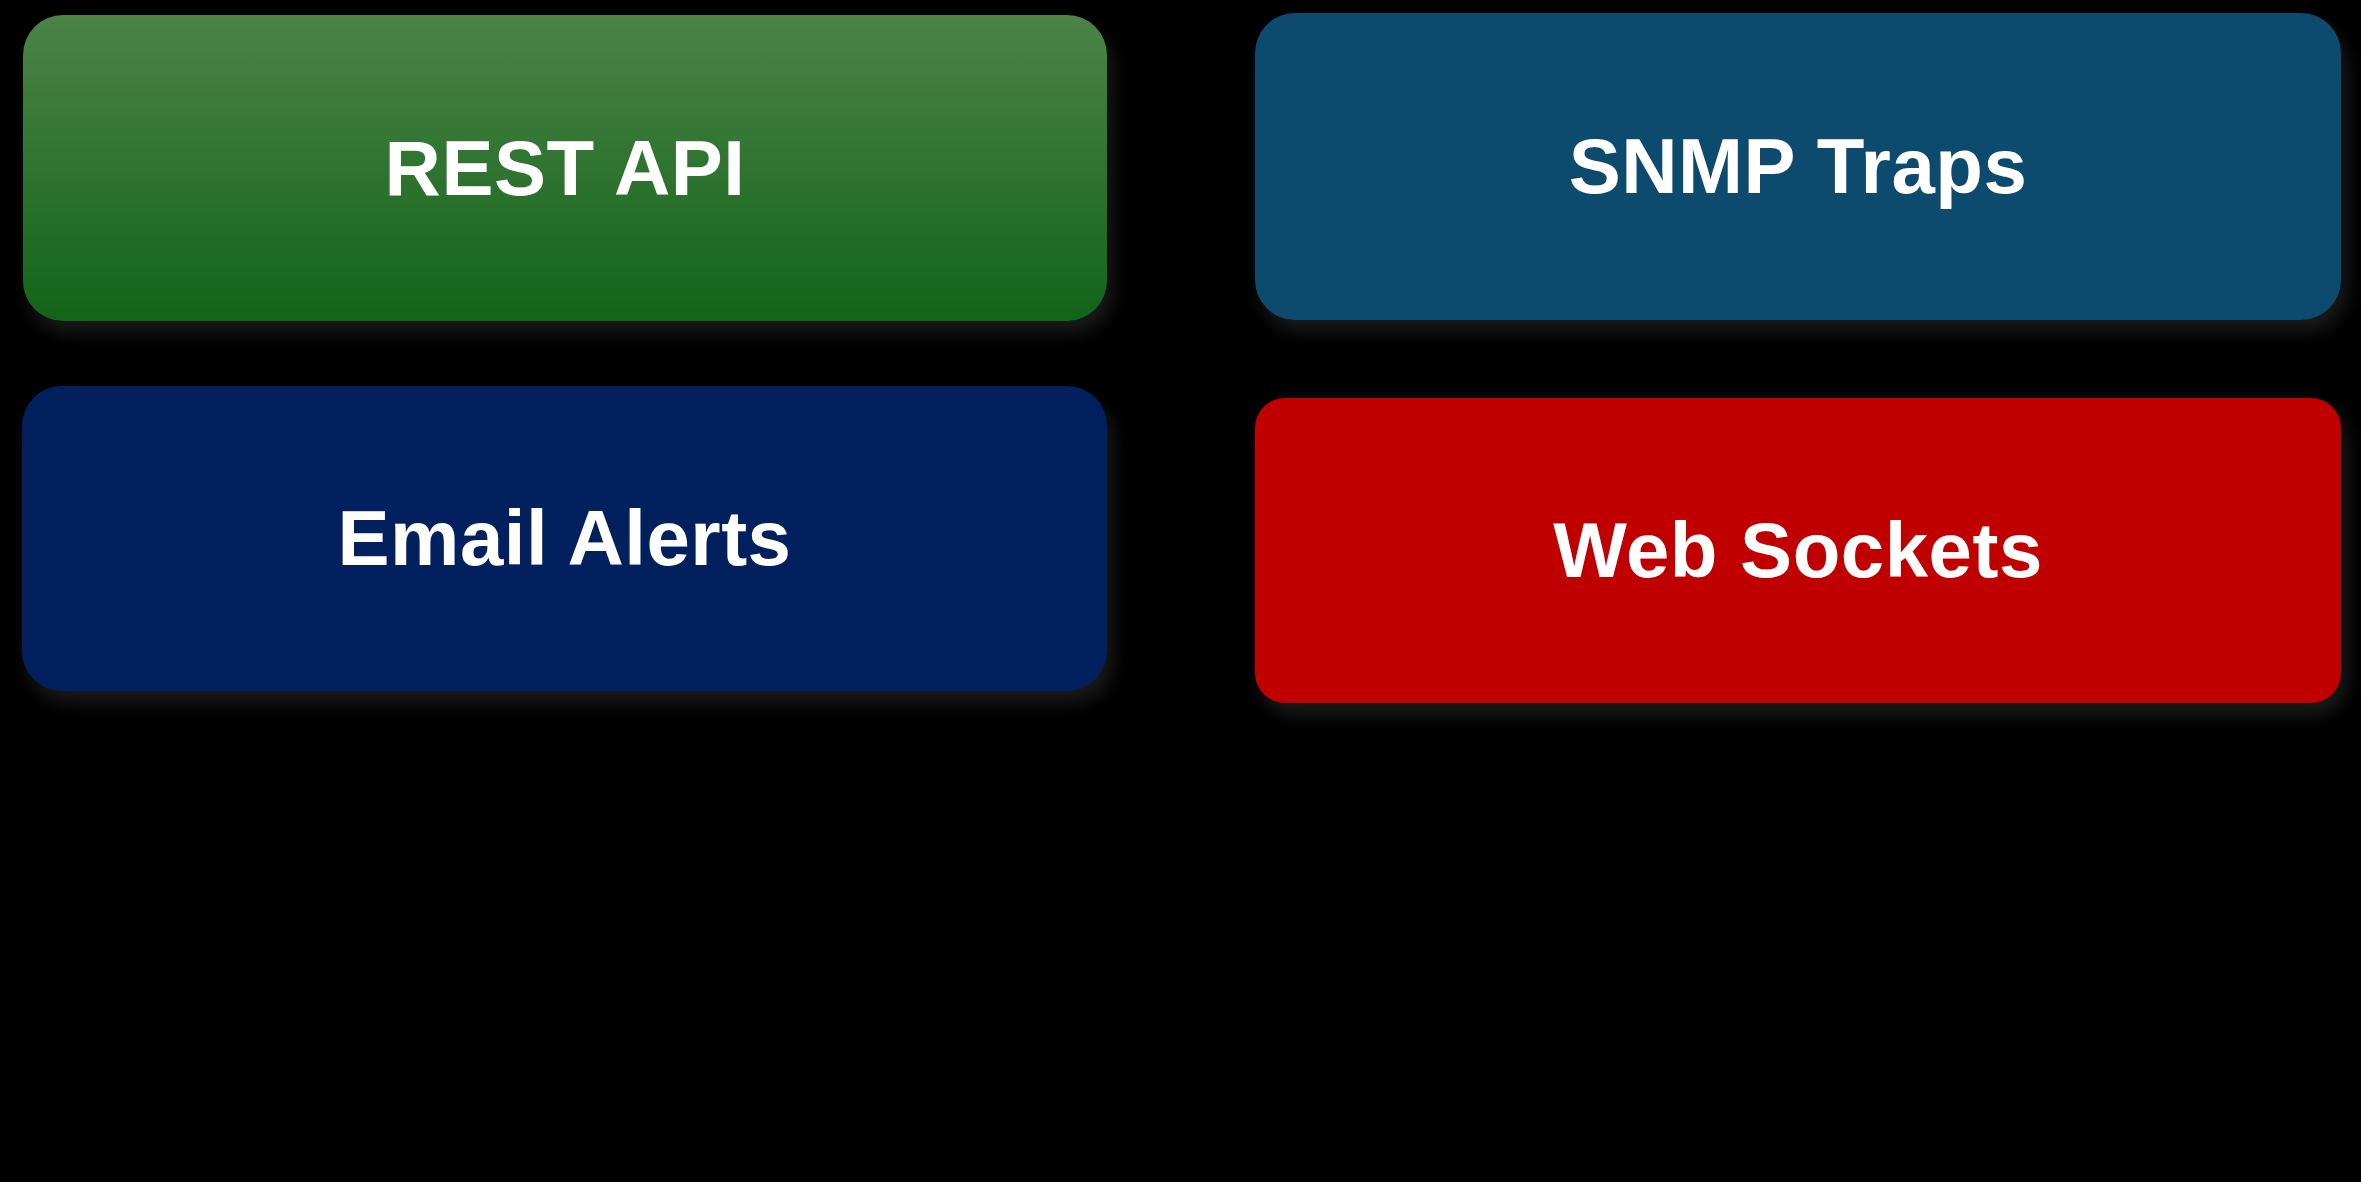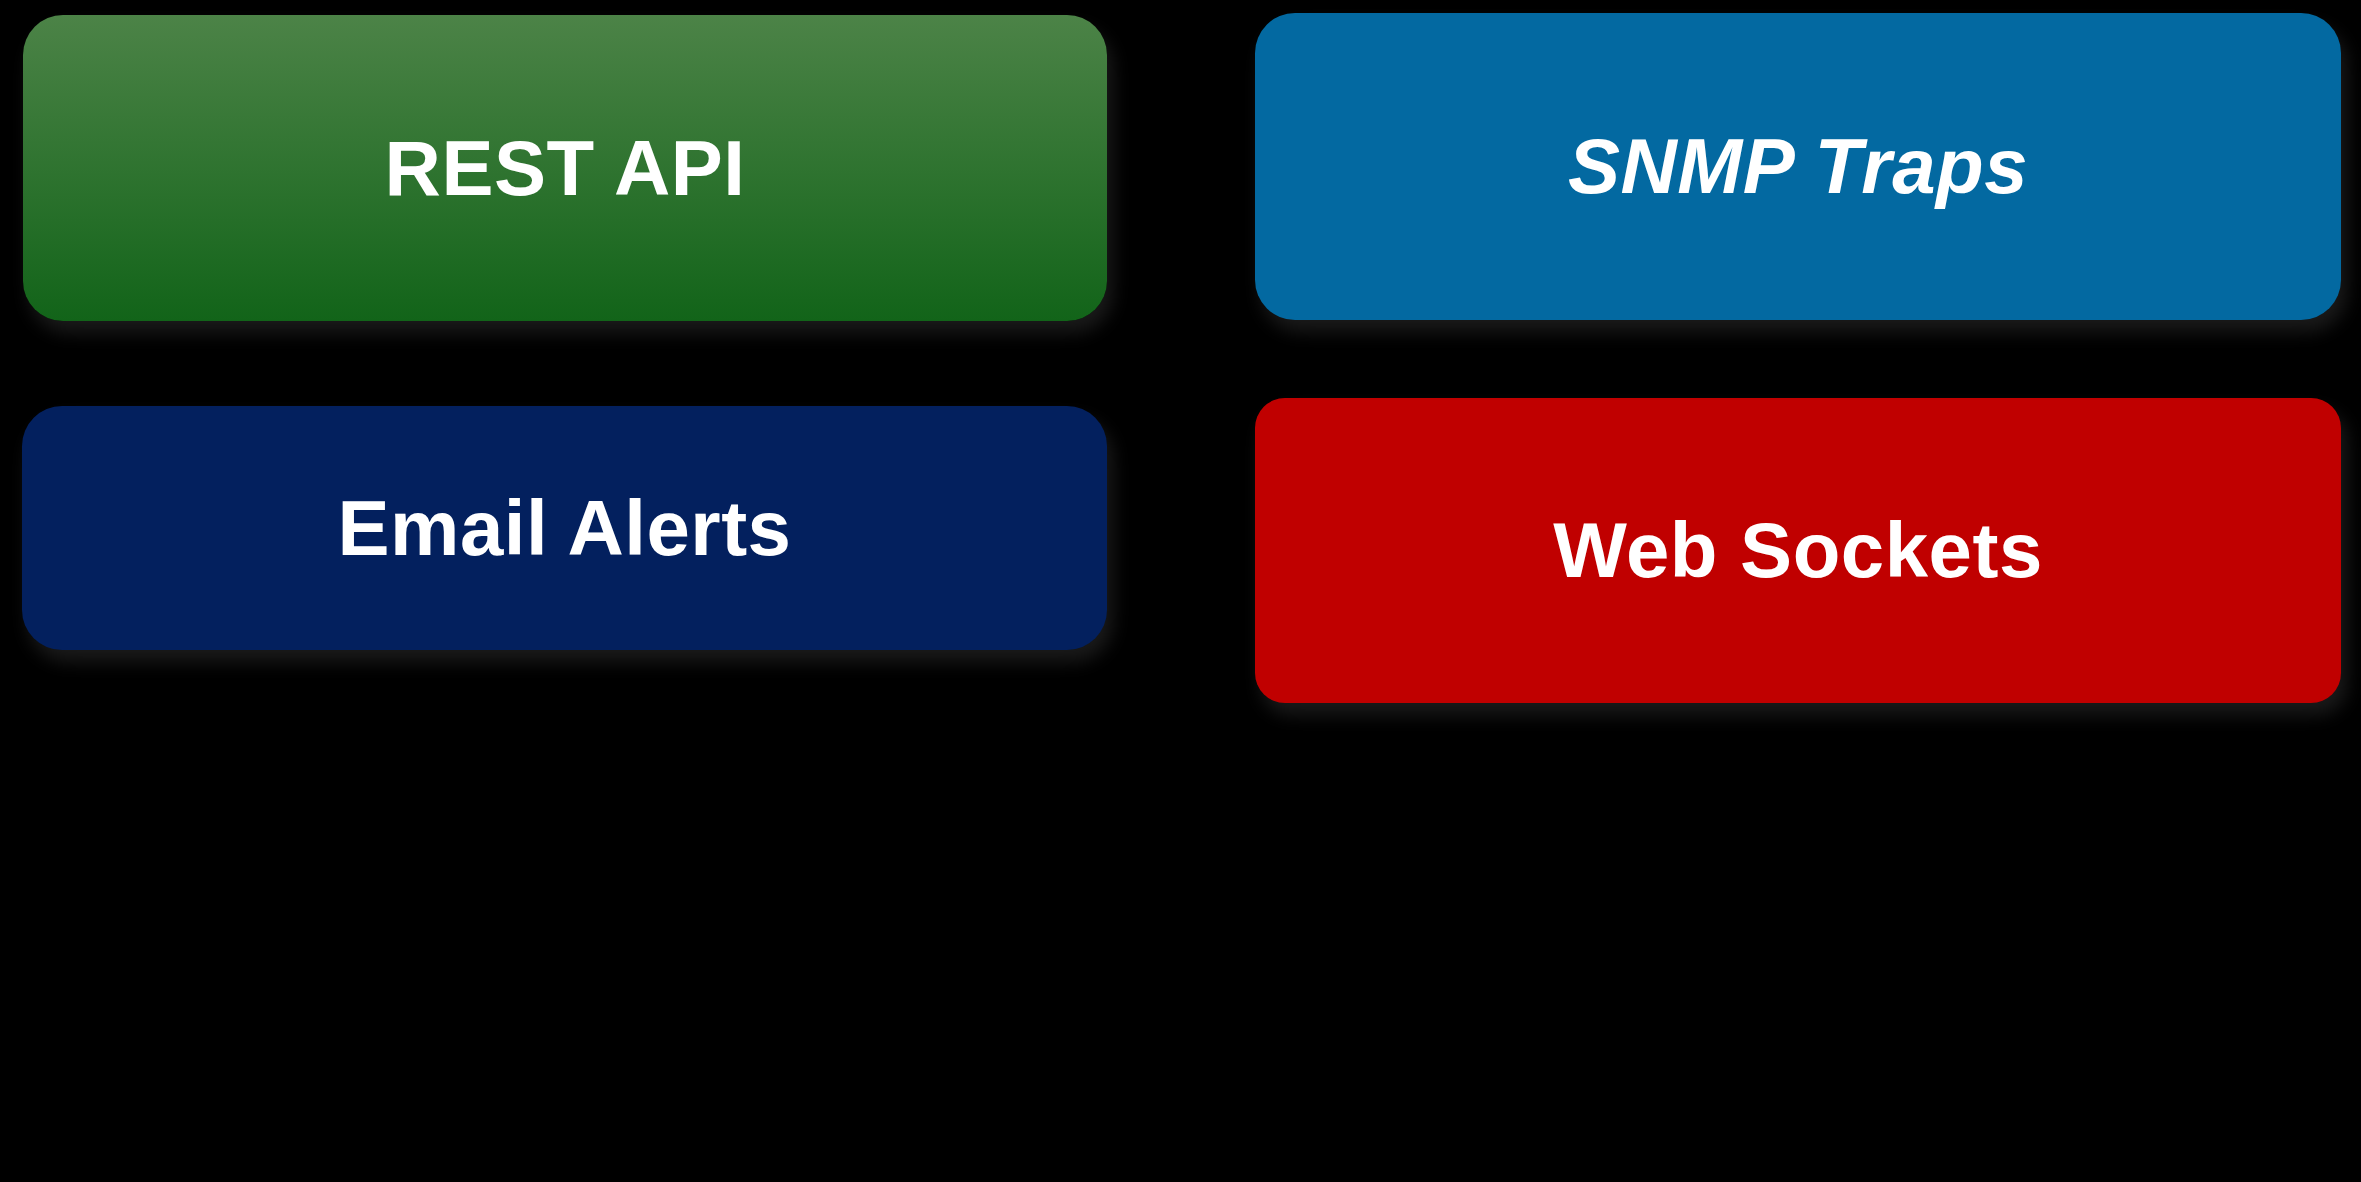--- a/index.html
+++ b/index.html
@@ -27,34 +27,34 @@
     color: #ffffff;
     font-size: 78px;
     font-weight: 700;
     letter-spacing: 0.5px;
     white-space: nowrap;
     text-align: center;
   }
   
   .node-rest   { left: 23px;   top: 15px;  width: 1084px; height: 306px; }
   .node-snmp   { left: 1255px; top: 13px;  width: 1086px; height: 307px; }
-  .node-email  { left: 22px;   top: 406px; width: 1085px; height: 244px; }
+  .node-email  { left: 22px;   top: 386px; width: 1085px; height: 305px; }
   .node-web    { left: 1255px; top: 398px; width: 1086px; height: 305px; border-radius: 30px; }
   .node-tcp    { left: 657px;  top: 848px; width: 1085px; height: 305px; }
 </style>
 </head>
 <body>
 
 <div class="canvas" style="background: rgb(0, 0, 0);">
 
   <div class="node node-rest" style="background: linear-gradient(rgb(76, 131, 71) 0%, rgb(18, 100, 25) 100%);">
     <span class="label" style="color: rgb(255, 255, 255);">REST API</span>
   </div>
 
-  <div class="node node-snmp" style="background: #0369a1; font-style: italic;">
+  <div class="node node-snmp" style="background: #0c4a6e;">
     <span class="label" style="color: rgb(255, 255, 255);">SNMP Traps</span>
   </div>
 
   <div class="node node-email" style="background: rgb(3, 32, 94);">
     <span class="label" style="color: rgb(255, 255, 255);">Email Alerts</span>
   </div>
 
   <div class="node node-web" style="background: rgb(192, 0, 0);">
     <span class="label" style="color: rgb(255, 255, 255);">Web Sockets</span>
   </div>

